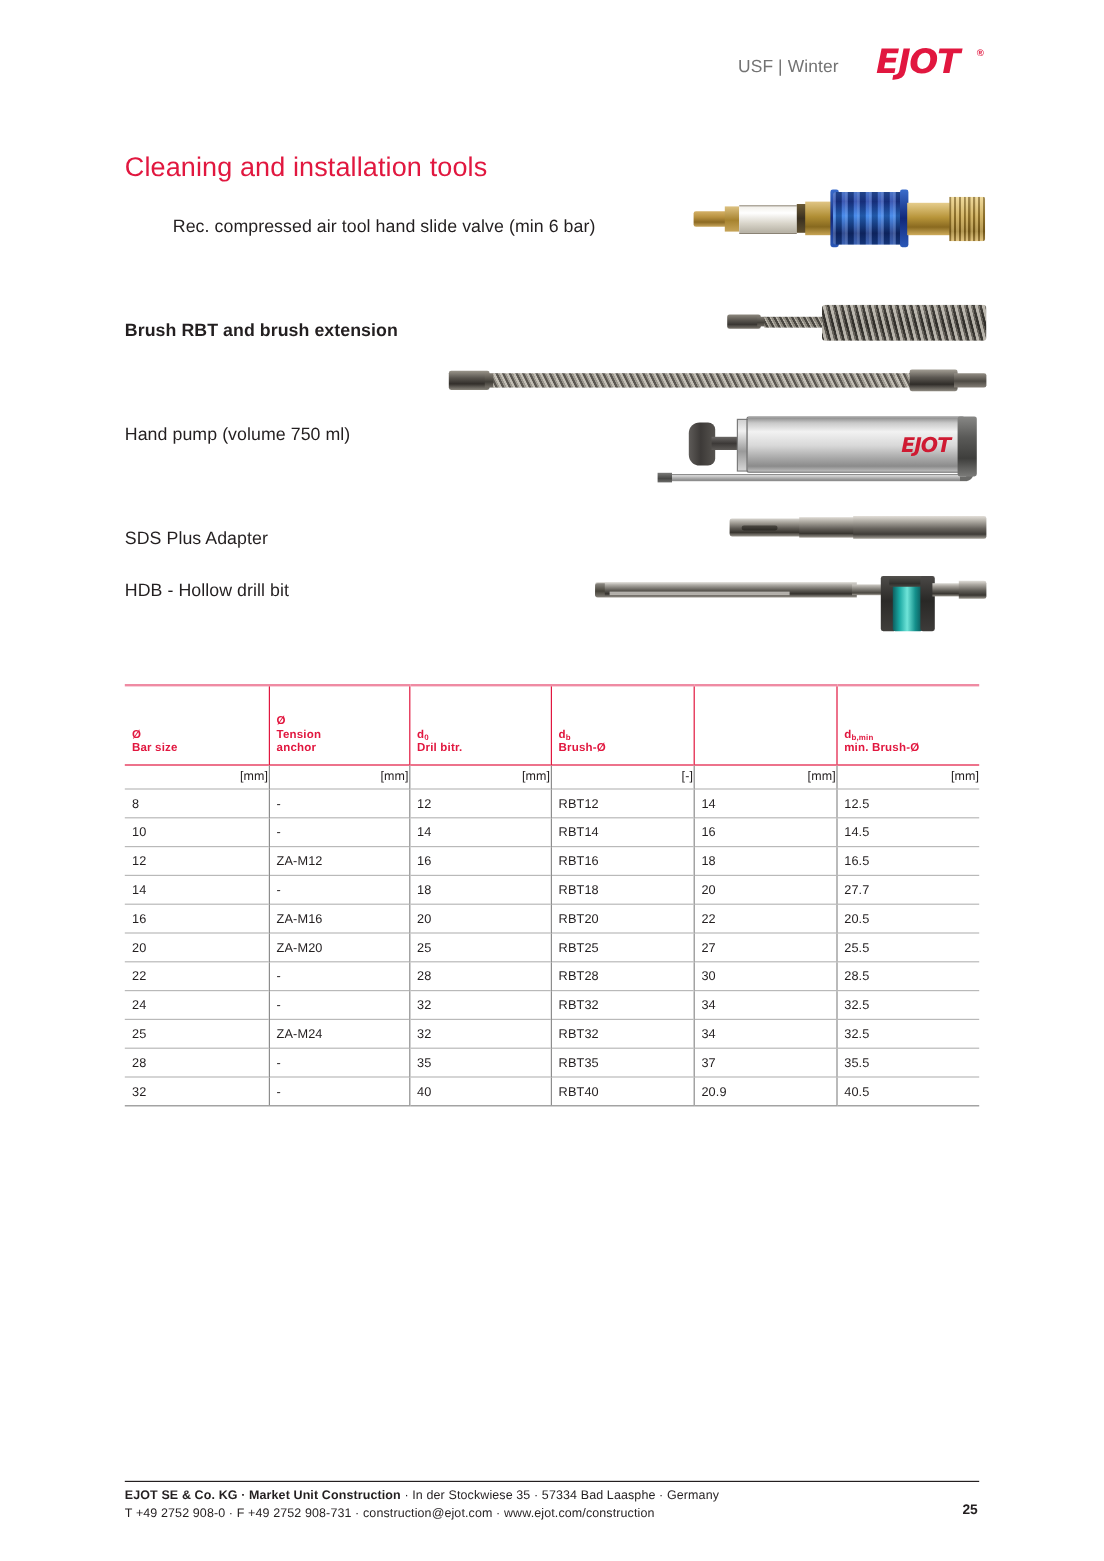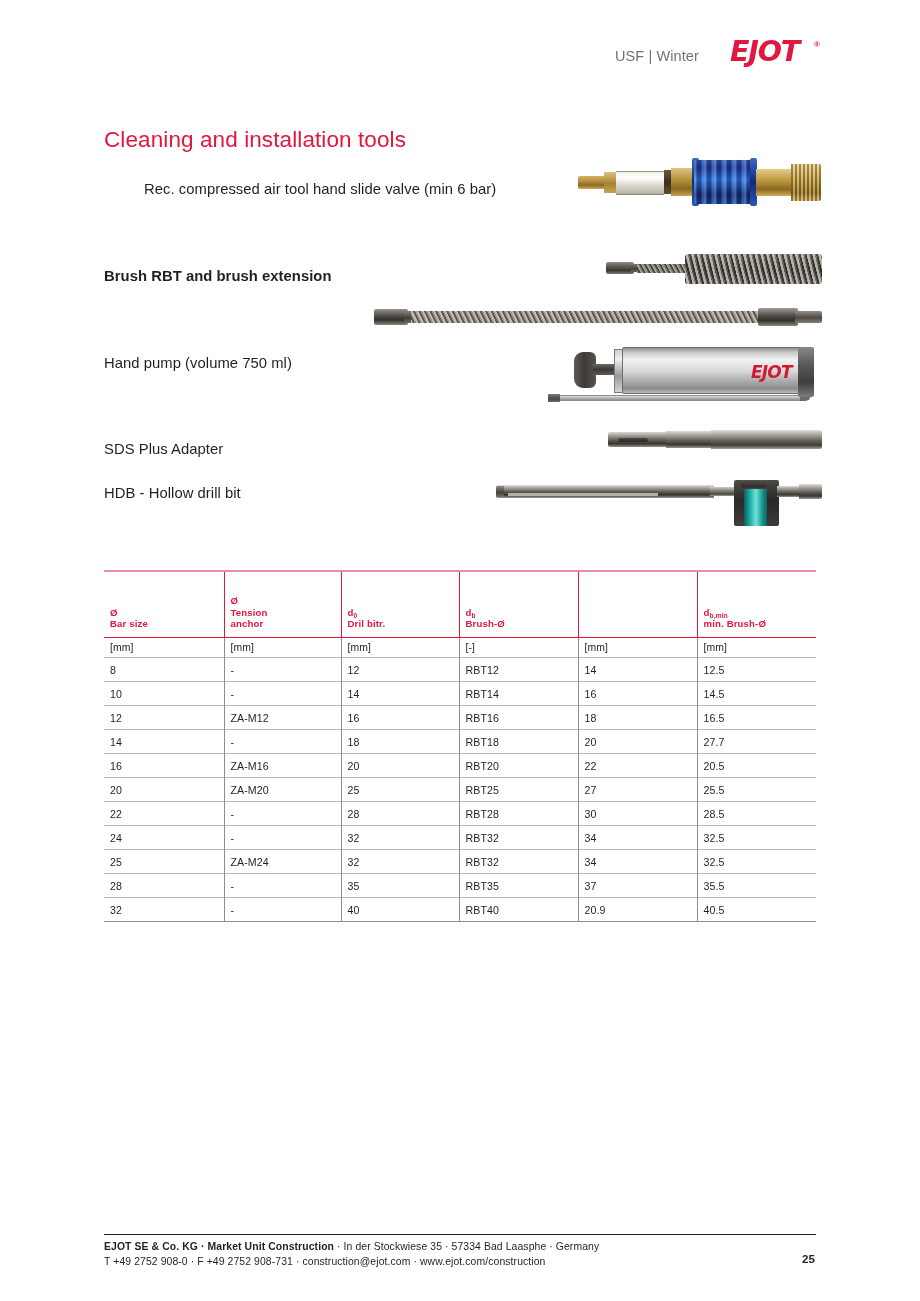--- a/index.html
+++ b/index.html
@@ -371,20 +371,21 @@
     top: 2.5px;
   }
 
   .spec tr.units td {
     font-size: 10.4px;
     color: #231f20;
     padding: 4px 0 4px 6px;
     border-left: 1px solid #8d8d8d;
     border-top: 1.3px solid #e1173f;
     letter-spacing: 0.1px;
+    text-align: right;
   }
   .spec tr.units td.first { border-left: none; }
 
   .spec tbody td {
     font-size: 10.6px;
     color: #231f20;
     padding: 5.5px 0 5.5px 6px;
     border-left: 1px solid #8d8d8d;
     border-top: 1px solid #b9b9b9;
     letter-spacing: 0.1px;

